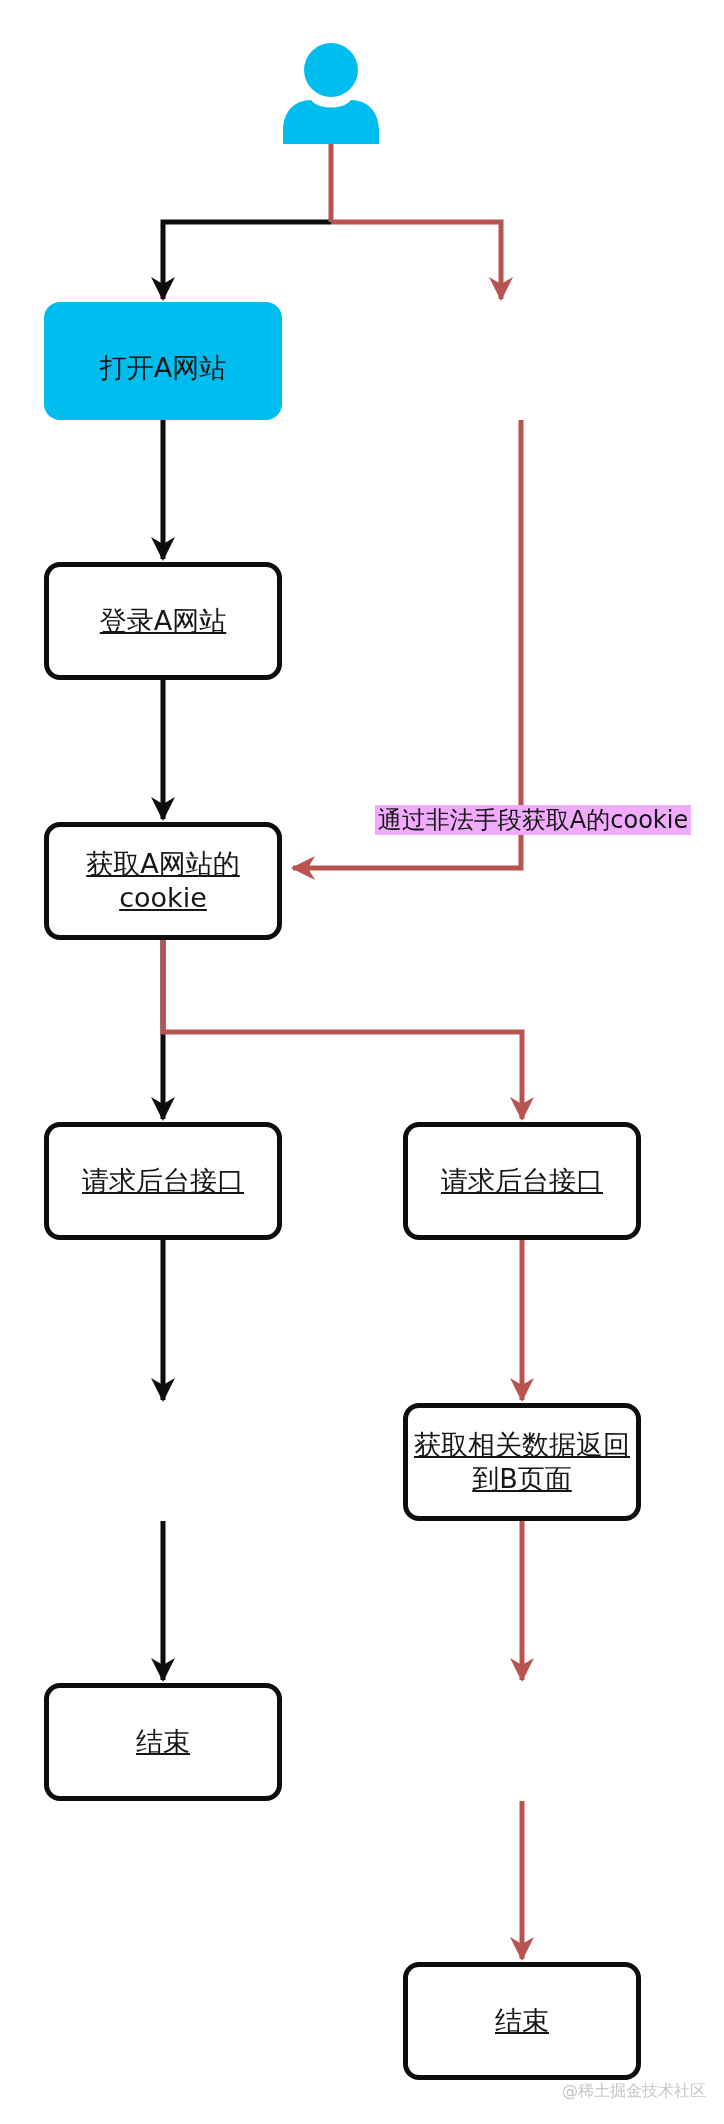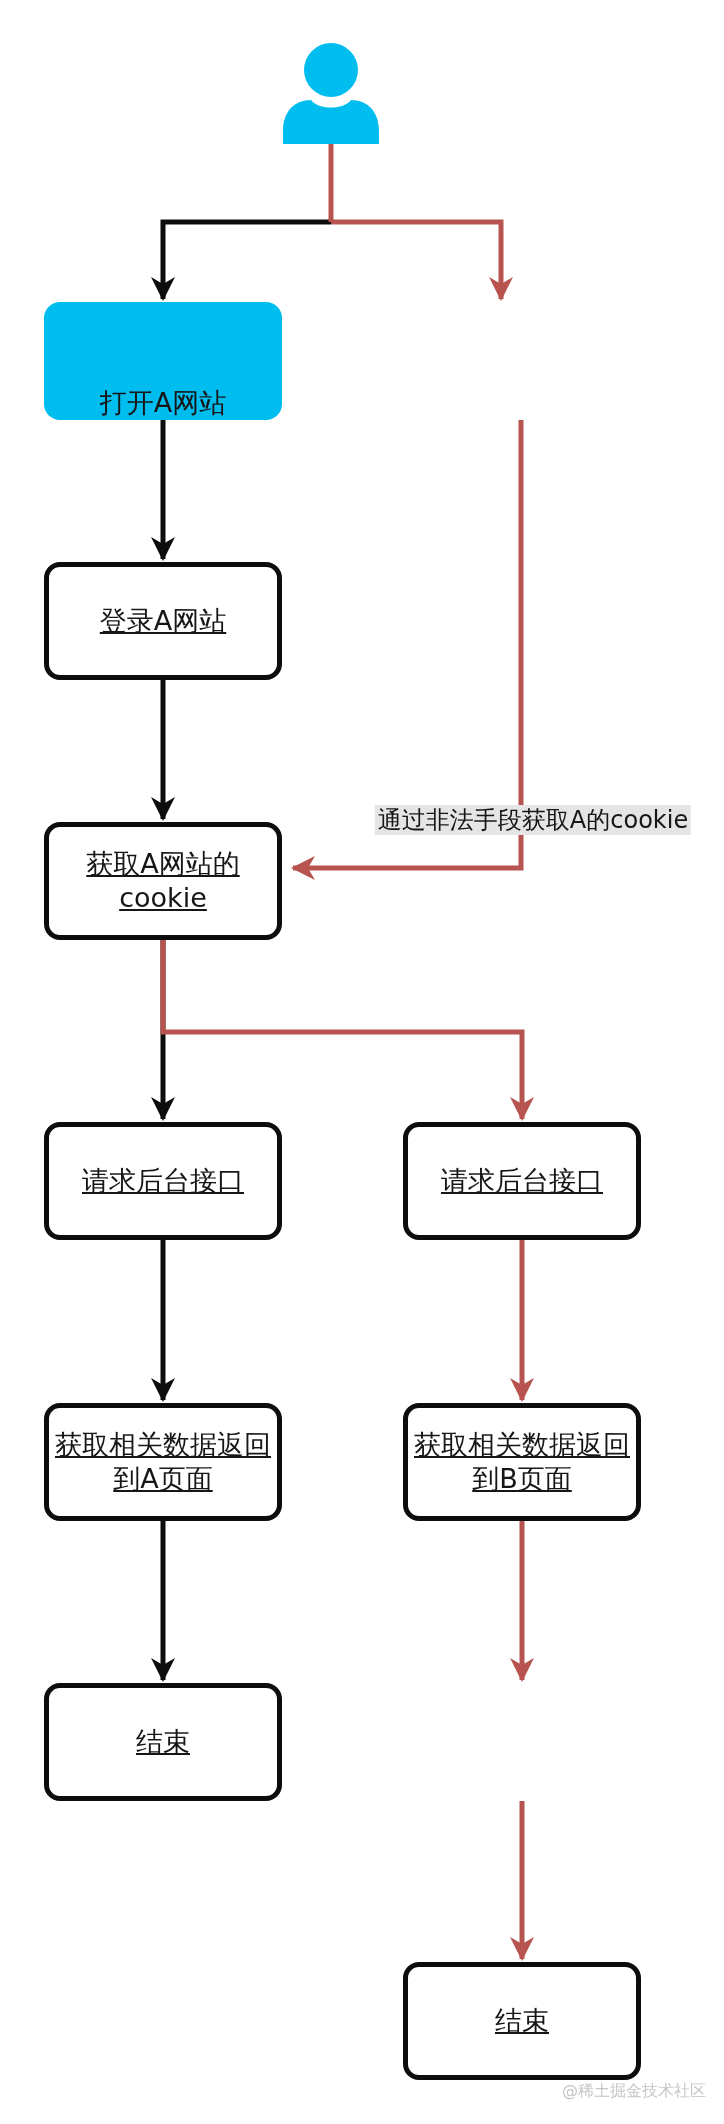--- a/index.html
+++ b/index.html
@@ -34,28 +34,28 @@
   .node.white{
     background:#ffffff;
     border:5px solid var(--border_black);
     border-radius:16px;
     padding:0 3px;
     text-decoration:underline;
   }
   .node.cyan{
     background:var(--node_cyan);
     border-radius:16px;
-    align-items:flex-end;
+    align-items:center;
     padding:13px 7px 0 7px;
   }
   .edge-label{
     position:absolute;
     left:533px;top:805px;
     transform:translateX(-50%);
-    background:#e5e5e5;
+    background:#f0abfc;
     white-space:nowrap;
     font-size:24px;line-height:30px;
     color:var(--text_color);
     padding:0 3px;
     z-index:2;
   }
   .watermark{
     position:absolute;
     left:562px;top:2082px;
     font-size:16px;line-height:18px;
@@ -118,23 +118,20 @@
   </div>
 
   <div class="node white" style="left:44px;top:1122px">
     <span>请求后台接口</span>
   </div>
 
   <div class="node white" style="left:403px;top:1122px">
     <span>请求后台接口</span>
   </div>
 
-  <div class="node white" style="left:44px;top:1403px">
-    <span>获取相关数据返回到A页面</span>
-  </div>
 
   <div class="node white" style="left:403px;top:1403px">
     <span>获取相关数据返回到B页面</span>
   </div>
 
   <div class="node white" style="left:44px;top:1683px">
     <span>结束</span>
   </div>
 
 

